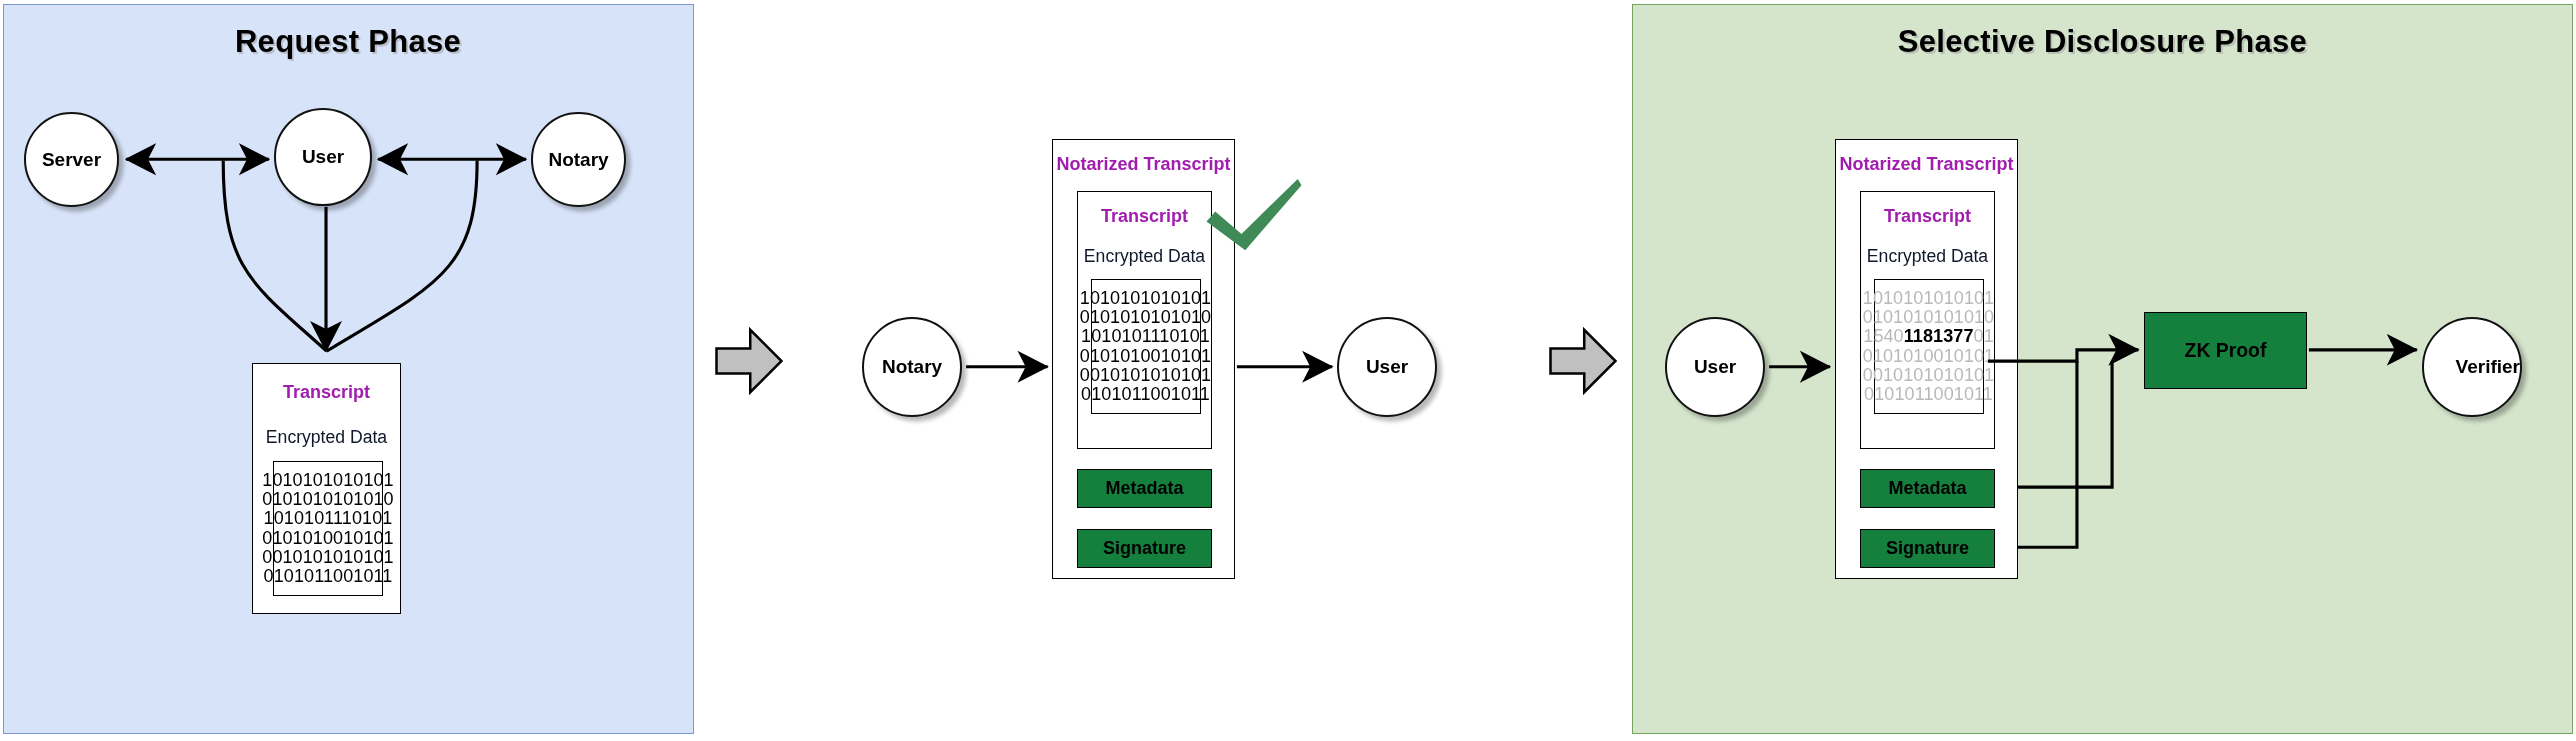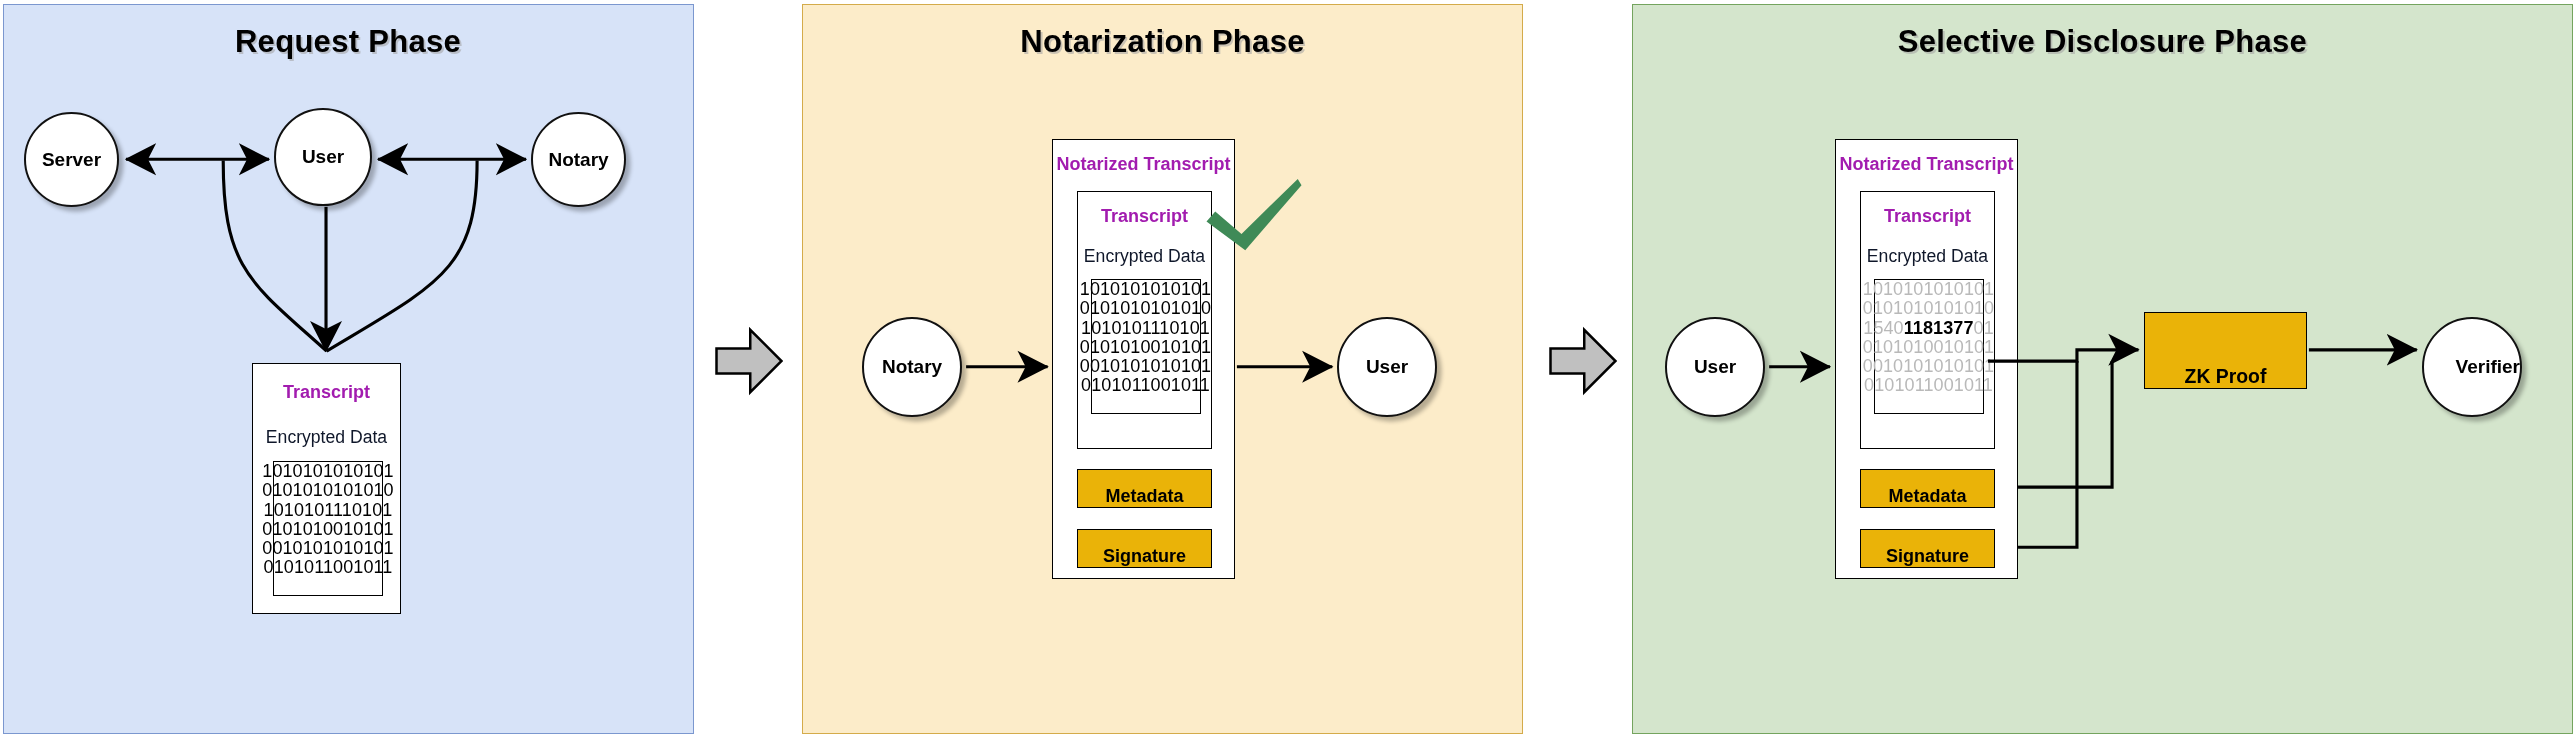--- a/index.html
+++ b/index.html
@@ -33,27 +33,27 @@
     box-shadow:4.4px 4.4px 4.4px rgba(0,0,0,.28);
     display:flex;align-items:center;justify-content:center;
     font-size:19px;font-weight:bold;color:#000;
   }
 
   
   .doc-box{position:absolute;background:#fff;border:1.9px solid #000;box-sizing:border-box;}
   .doc-title{position:absolute;left:0;right:0;text-align:center;font-size:18px;font-weight:bold;color:#a21caf;}
   .doc-sub{position:absolute;left:0;right:0;text-align:center;font-size:17.6px;font-weight:normal;color:#0f172a;}
   .bin-box{position:absolute;background:#fff;border:1.9px solid #000;box-sizing:border-box;
-           display:flex;flex-direction:column;align-items:center;justify-content:flex-start;}
+           display:flex;flex-direction:column;align-items:center;justify-content:center;}
   .bin-line{font-size:18px;line-height:1.07;color:#000;white-space:pre;letter-spacing:0.1px;}
   .bin-line.dim{color:#b9b9b9;}
   .bin-line .hl{color:#000;font-weight:bold;}
 
-  .label-box{position:absolute;background:#eab308;border:1.9px solid #000;box-sizing:border-box;
-             display:flex;align-items:flex-end;justify-content:center;
+  .label-box{position:absolute;background:#15803d;border:1.9px solid #000;box-sizing:border-box;
+             display:flex;align-items:center;justify-content:center;
              font-size:18px;font-weight:bold;color:#000;}
 
   
   .wires{position:absolute;left:0;top:0;width:2576px;height:741px;pointer-events:none;}
   .checkmark{position:absolute;}
 </style>
 </head>
 <body>
 
 <div id="stage">
@@ -78,23 +78,20 @@
     <div class="bin-box" style="left:20px;top:97px;width:110px;height:135px;">
       <span class="bin-line">1010101010101</span>
       <span class="bin-line">0101010101010</span>
       <span class="bin-line">1010101110101</span>
       <span class="bin-line">0101010010101</span>
       <span class="bin-line">0010101010101</span>
       <span class="bin-line">0101011001011</span>
     </div>
   </div>
 
-  <div class="panel" id="panel-notarization">
-    <div class="phase-title">Notarization Phase</div>
-  </div>
 
   <div class="node-circle" style="left:862px;top:317px;width:100px;height:100px;">
     <span>Notary</span>
   </div>
   <div class="node-circle" style="left:1337px;top:317px;width:100px;height:100px;">
     <span>User</span>
   </div>
 
   <div class="doc-box" style="left:1052px;top:139px;width:183px;height:440px;">
     <div class="doc-title" style="top:14px;">Notarized Transcript</div>

